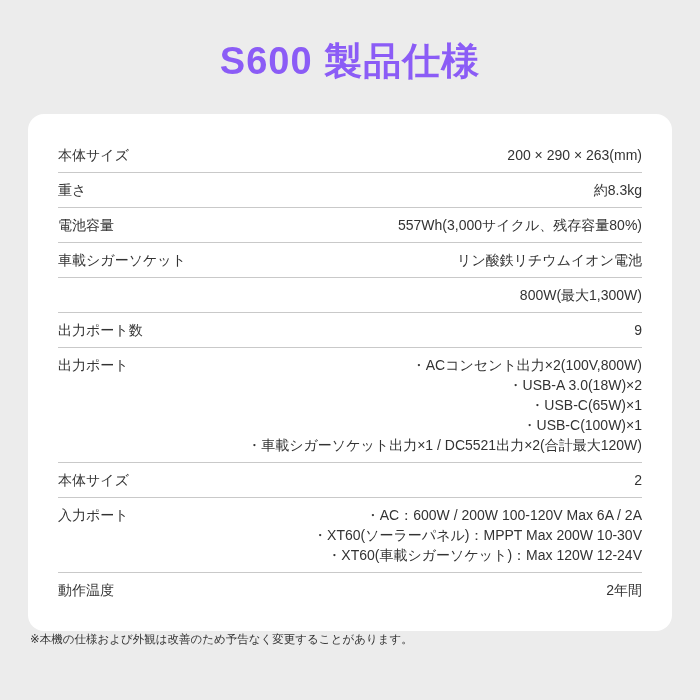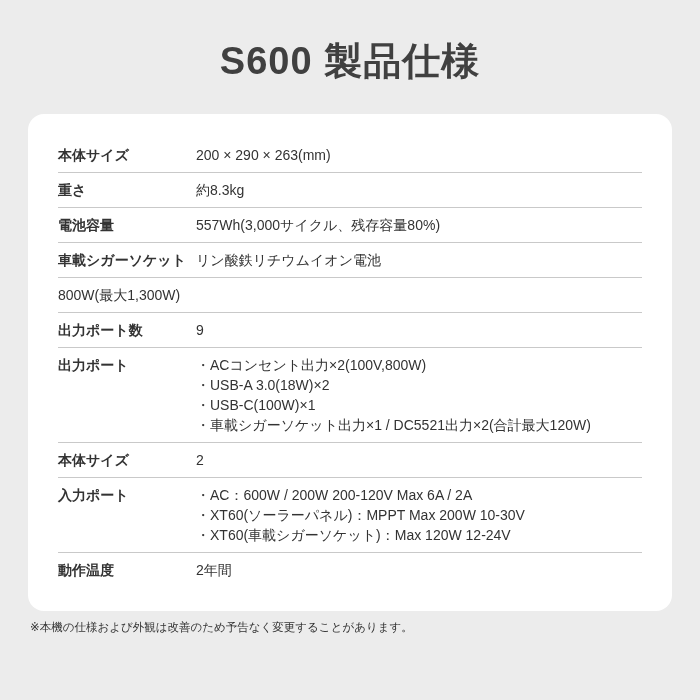--- a/index.html
+++ b/index.html
@@ -15,49 +15,49 @@
     position: relative;
     width: 700px;
     height: 700px;
   }
   .title {
     padding-top: 36px;
     text-align: center;
     font-size: 38px;
     font-weight: 700;
     letter-spacing: 1px;
-    color: #404040;
+    color: #8b5cf6;
   }
   .card {
     margin: 27px auto 0 auto;
     width: 644px;
     background: #ffffff;
     border-radius: 16px;
     padding: 24px 30px 24px 30px;
   }
   .row {
     display: flex;
     align-items: flex-start;
     padding: 7px 0;
     border-bottom: 1px solid #c9c9c9;
     font-size: 14px;
     line-height: 20px;
   }
   .row:last-child { border-bottom: none; }
   .label {
     width: 138px;
     flex-shrink: 0;
-    font-weight: 700;
+    font-weight: 400;
     white-space: nowrap;
   }
-  .value { flex: 1; white-space: nowrap; }
-  .value-lines { flex: 1; }
+  .value { flex: 1; white-space: nowrap; text-align: right; }
+  .value-lines { flex: 1; text-align: right; }
   .value-lines div { white-space: nowrap; line-height: 20px; }
   .footnote {
-    margin: 9px 0 0 30px;
+    margin: 1px 0 0 30px;
     font-size: 11.5px;
     color: #333333;
   }
 </style>
 </head>
 <body>
 
 <div class="page">
 
   <h1 class="title">S600 製品仕様</h1>
@@ -91,34 +91,35 @@
     <div class="row">
       <div class="label">出力ポート数</div>
       <div class="value">9</div>
     </div>
 
     <div class="row">
       <div class="label">出力ポート</div>
       <div class="value-lines">
         <div>・ACコンセント出力×2(100V,800W)</div>
         <div>・USB-A 3.0(18W)×2</div>
+        <div>・USB-C(65W)×1</div>
         <div>・USB-C(100W)×1</div>
         <div>・車載シガーソケット出力×1 / DC5521出力×2(合計最大120W)</div>
       </div>
     </div>
 
     <div class="row">
       <div class="label">本体サイズ</div>
       <div class="value">2</div>
     </div>
 
     <div class="row">
       <div class="label">入力ポート</div>
       <div class="value-lines">
-        <div>・AC：600W / 200W 200-120V Max 6A / 2A</div>
+        <div>・AC：600W / 200W 100-120V Max 6A / 2A</div>
         <div>・XT60(ソーラーパネル)：MPPT Max 200W 10-30V</div>
         <div>・XT60(車載シガーソケット)：Max 120W 12-24V</div>
       </div>
     </div>
 
 
     <div class="row">
       <div class="label">動作温度</div>
       <div class="value">2年間</div>
     </div>

